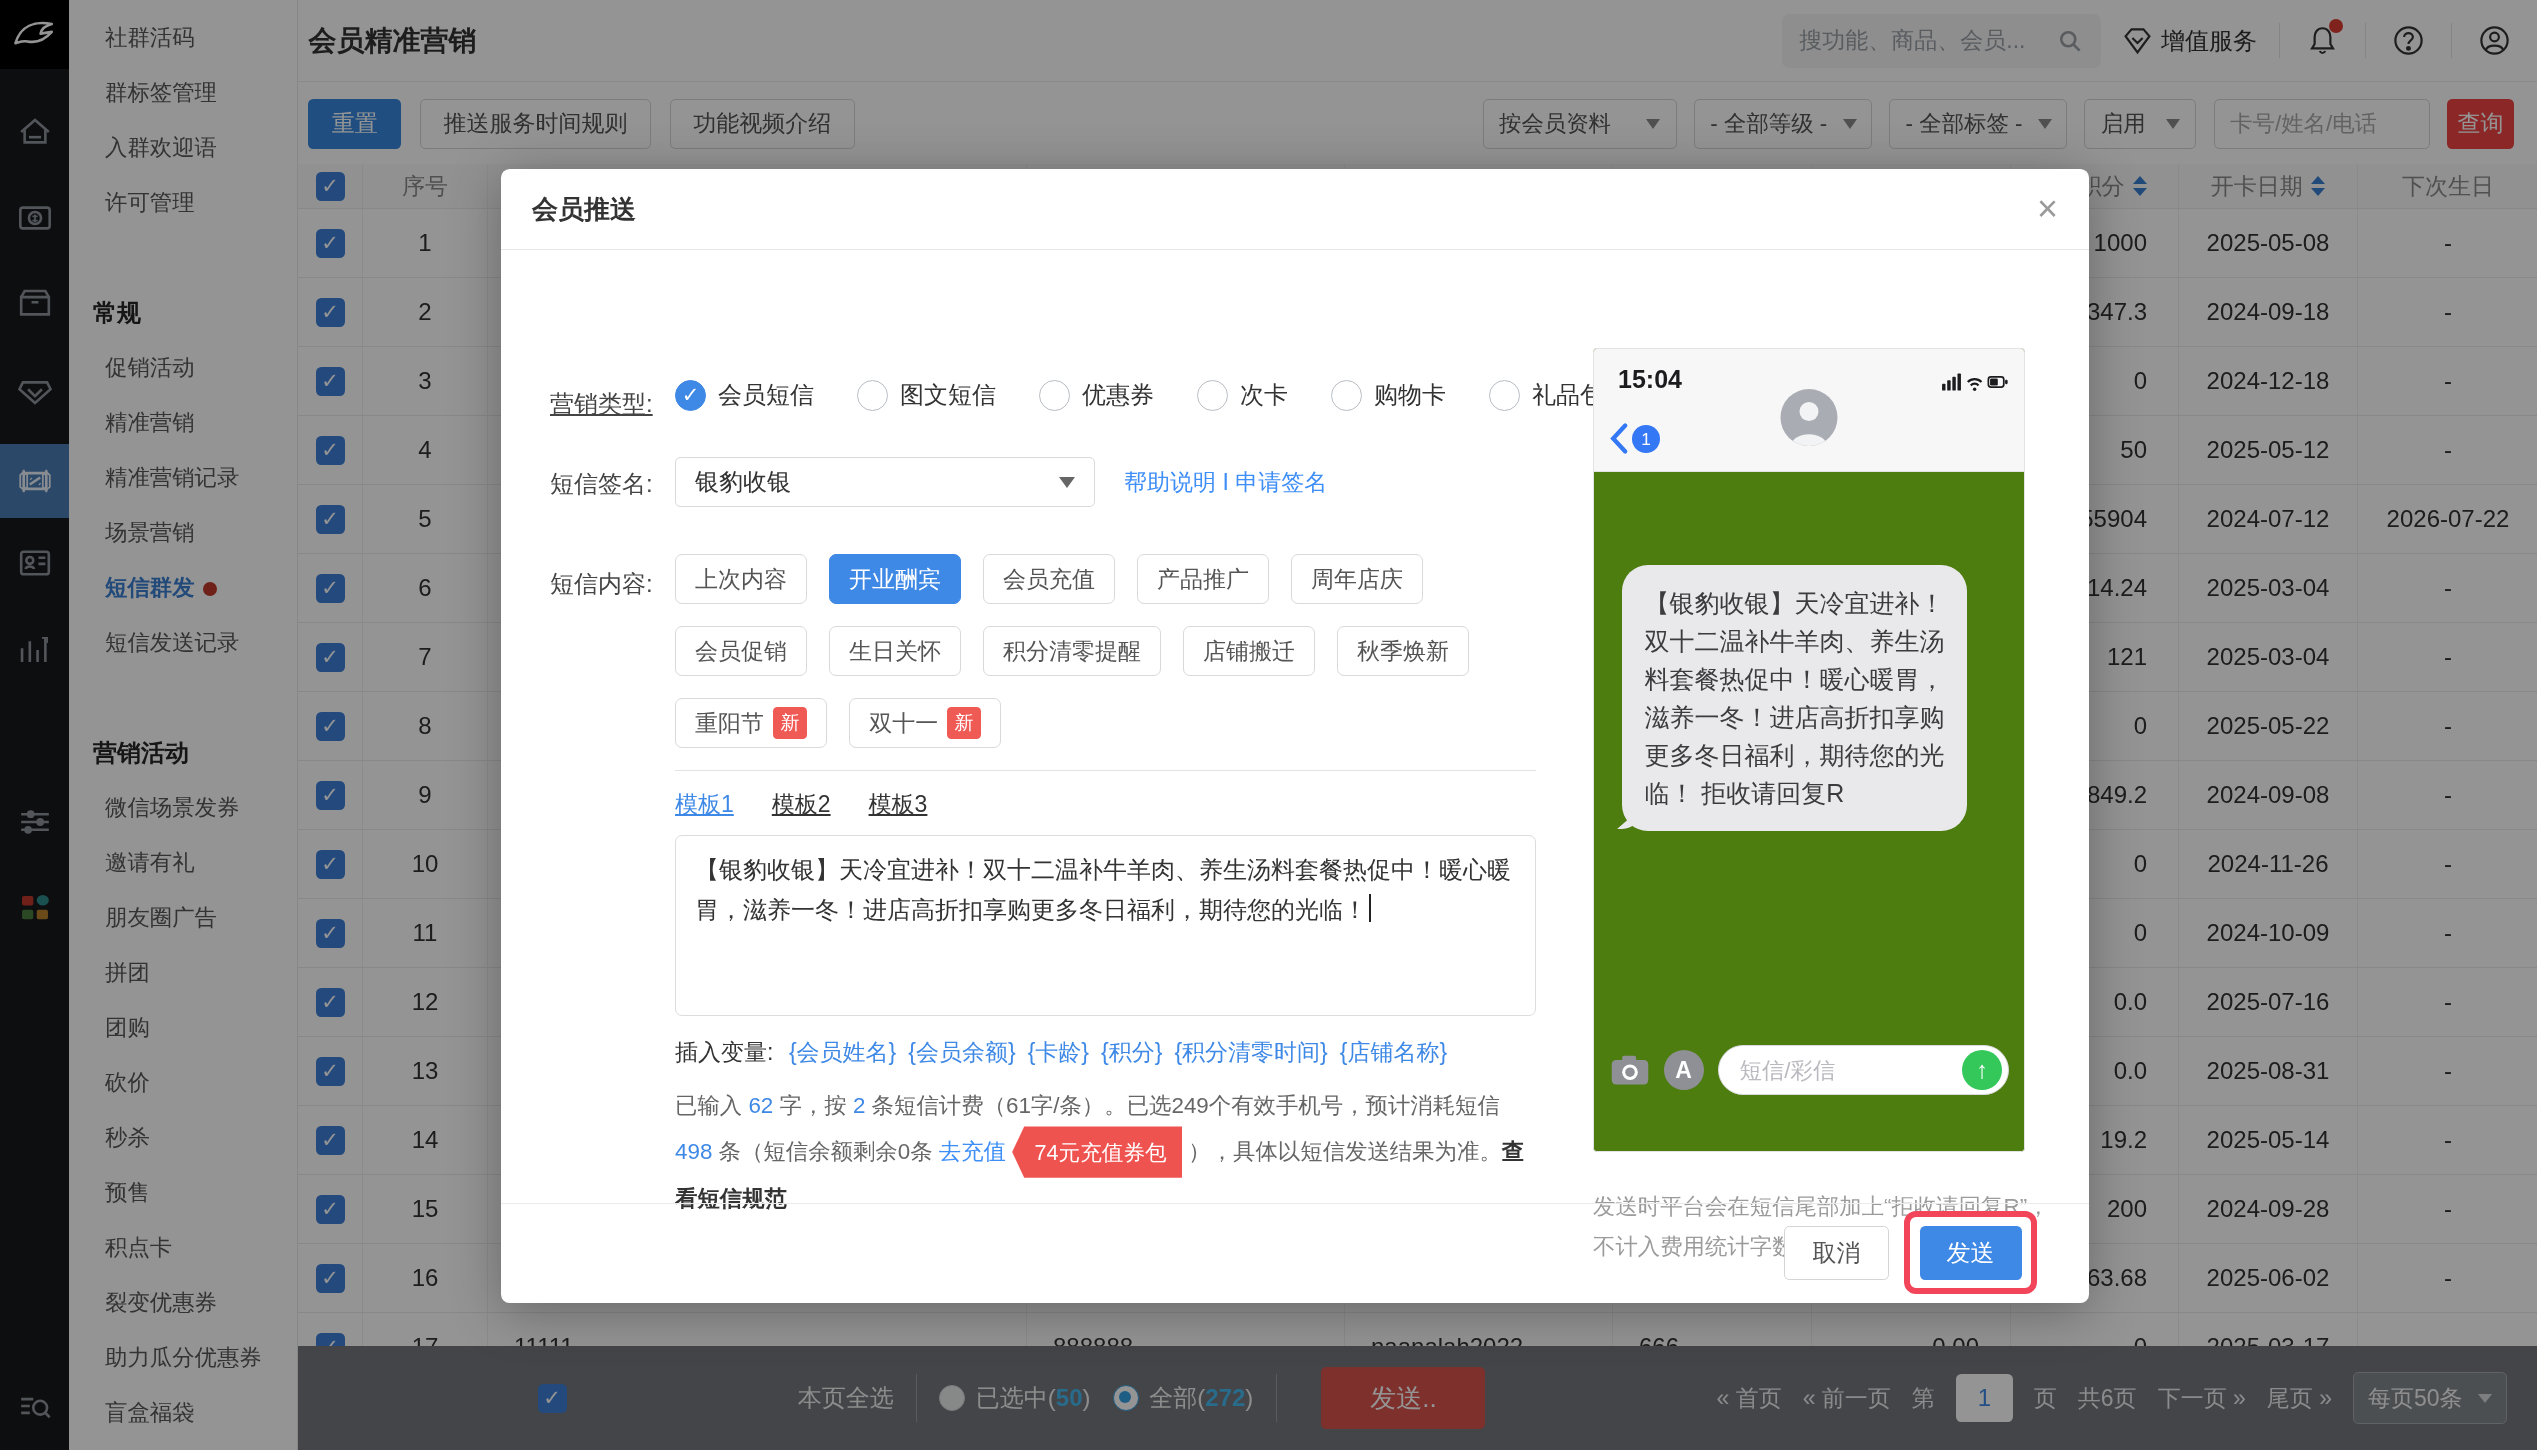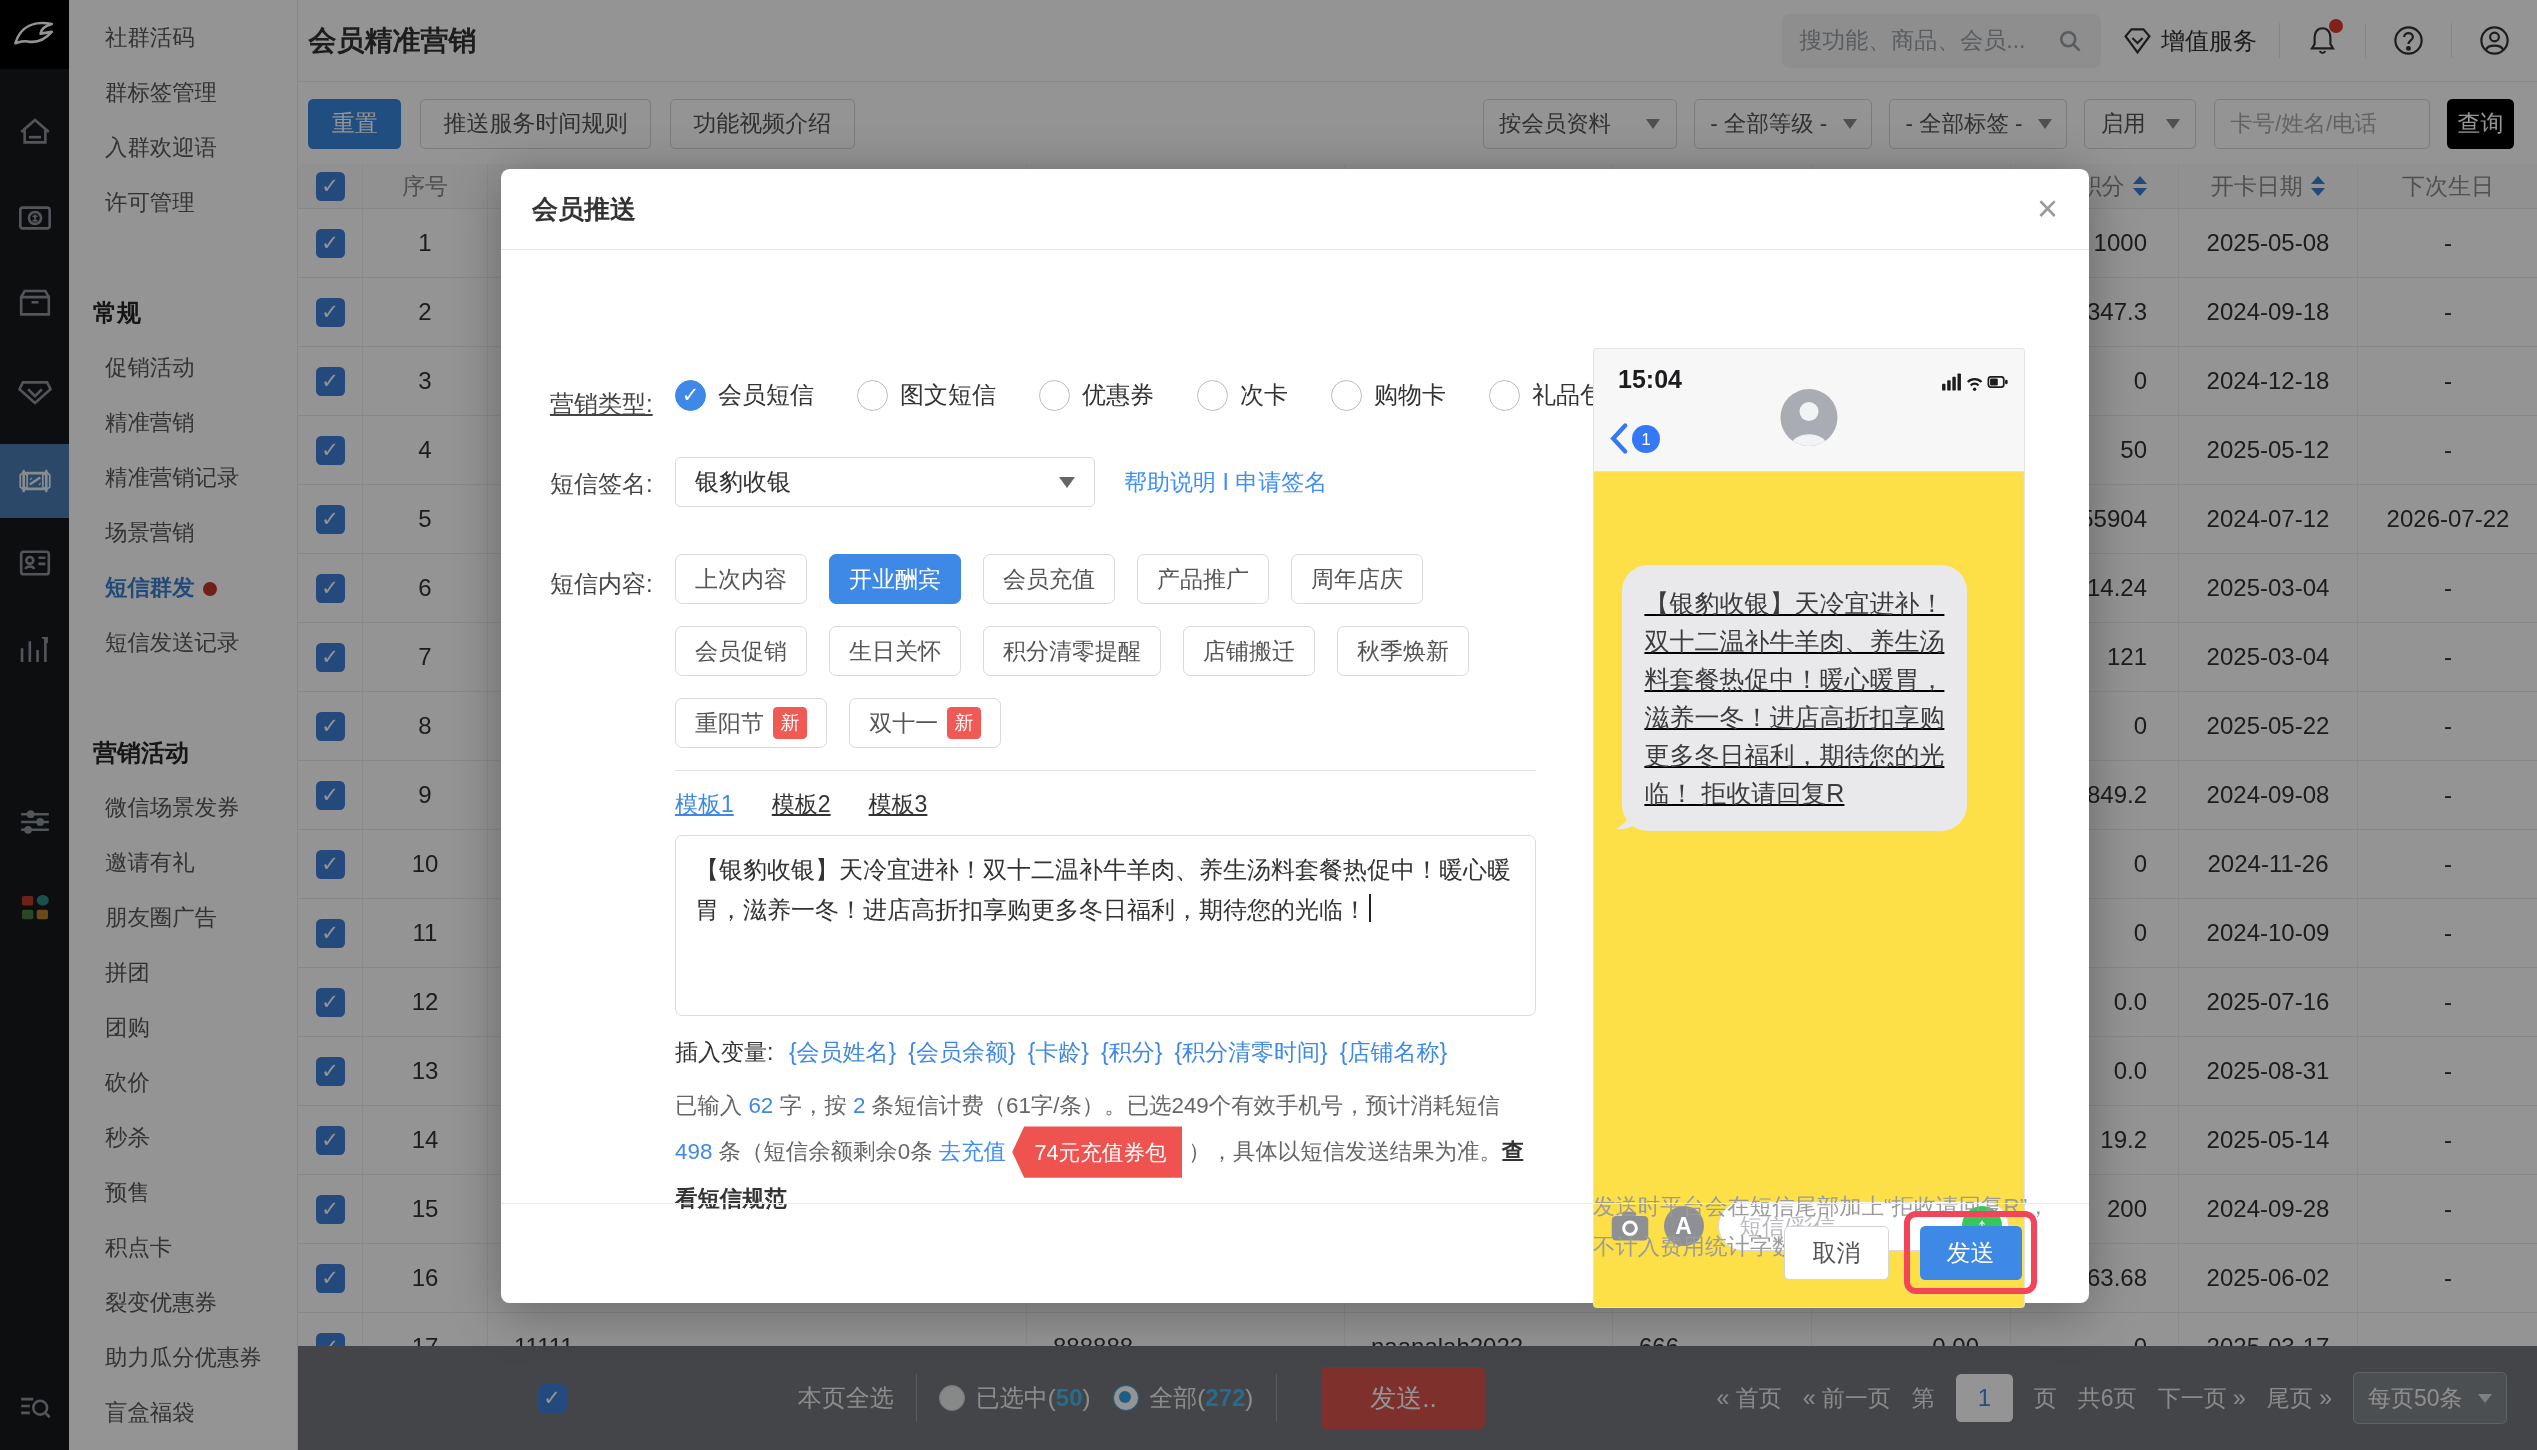--- a/index.html
+++ b/index.html
@@ -37,21 +37,21 @@
   
   .toolbar { position:absolute; left:0; top:83px; right:0; height:81px; display:flex; align-items:center; padding:0 24px 0 10.4px; gap:19px; }
   .btn { height:50px; padding:0 22.4px; border-radius:5.2px; font-size:23px; display:inline-flex; align-items:center; justify-content:center; cursor:pointer; border:0.9px solid transparent; }
   .btn.blue { background:#3887de; color:#fff; }
   .btn.ghost { background:#fff; border-color:#d6d6d6; color:#555; }
   .toolbar-right { margin-left:auto; display:flex; align-items:center; gap:17.3px; }
   .sel { height:50px; border:0.9px solid #d6d6d6; border-radius:5.2px; background:#fff; color:#555; font-size:22.4px; display:inline-flex; align-items:center; padding:0 15.5px; gap:15.5px; cursor:pointer; white-space:nowrap; }
   .sel .caret { width:0; height:0; border-left:7.8px solid transparent; border-right:7.8px solid transparent; border-top:10.4px solid #8b8b8b; margin-left:auto; }
   .sel.w-profile{ width:194px; } .sel.w-level{ width:178px; } .sel.w-tag{ width:178px; } .sel.w-status{ width:112px;align-items:center; }
   .inp { height:50px; width:216px; border:0.9px solid #d6d6d6; border-radius:5.2px; font-size:22.4px; color:#aaa; display:inline-flex; align-items:center; padding:0 15.5px; background:#fff; }
-  .btn.orange { background:#000000; color:#fff; width:67px; padding:0; }
+  .btn.orange { background:#ef4444; color:#fff; width:67px; padding:0; }
 
   
   .table-wrap { position:absolute; left:0; top:164px; right:0; bottom:104px; overflow:hidden; background:#fff; }
   .tr { display:grid; grid-template-columns:65px 125px 539px 318px 268px 199px 199px 168px 179px 180px; align-items:center; height:69px; border-bottom:0.9px solid #ebebeb; }
   .tr > div { height:100%; display:flex; align-items:center; border-right:0.9px solid #f0f0f0; font-size:24px; color:#333; overflow:hidden; }
   .tr > div:last-child { border-right:none; }
   .thead { height:45px; background:#fafafa; }
   .thead > div { color:#8a8a8a; font-size:23px; }
   .c-center { justify-content:center; }
   .c-right { justify-content:flex-end; padding-right:31px; }
@@ -115,21 +115,21 @@
   .vars-row { display:flex; flex-wrap:wrap; align-items:center; gap:12px; margin-top:21px; font-size:23px; }
   .vars-label { color:#333; margin-right:3.5px; }
   .var { color:#3e88e6; cursor:pointer; }
   .stats { width:867px; margin-top:17.3px; font-size:22.4px; color:#666; line-height:41px; }
   .stats .n { color:#3e88e6; }
   .stats .link { color:#3e8ef7; cursor:pointer; }
   .coupon { display:inline-block; background:#ef5350; color:#fff; font-size:21.6px; padding:5.2px 15.5px 5.2px 22.4px; clip-path:polygon(0 50%,12px 0,100% 0,100% 100%,12px 100%); cursor:pointer; }
   .stats .rules { color:#333; font-weight:bold; cursor:pointer; }
 
   
-  .phone { position:absolute; left:1092px; top:98px; width:432px; height:960px; border:0.9px solid #e3e3e6; border-radius:3.5px; background:#fde047; overflow:hidden;text-decoration:underline; }
+  .phone { position:absolute; left:1092px; top:98px; width:432px; height:804px; border:0.9px solid #e3e3e6; border-radius:3.5px; background:#4d7c0f; overflow:hidden; }
   .ph-head { position:relative; height:123px; background:#f7f7f8; border-bottom:0.9px solid #e2e2e4; }
   .ph-time { position:absolute; left:24px; top:15.5px; font-size:25px; font-weight:bold; color:#1c1c1e; }
   .ph-status { position:absolute; right:15.5px; top:21px; }
   .ph-back { position:absolute; left:14px; top:73px; }
   .ph-badge { position:absolute; left:38px; top:76px; width:28px; height:28px; border-radius:50%; background:#3478f6; color:#fff; font-size:17.3px; display:flex; align-items:center; justify-content:center; }
   .ph-avatar { position:absolute; left:50%; top:40px; transform:translateX(-50%); width:57px; height:57px; border-radius:50%; background:#a9adb3; display:flex; align-items:flex-end; justify-content:center; overflow:hidden; }
   .bubble { position:relative; margin:93px 0 0 28px; width:345px; background:#e9e9eb; border-radius:26px; padding:19px 22.4px; font-size:25px; line-height:38px; color:#3c3c3e; }
   .bubble::after { content:""; position:absolute; left:-5.2px; bottom:1.7px; width:24px; height:21px; background:#e9e9eb; border-bottom-right-radius:19px; clip-path:polygon(0 100%,100% 0,100% 100%); }
   .ph-inputbar { position:absolute; left:0; right:0; bottom:48px; height:66px; display:flex; align-items:center; gap:14px; padding:0 15.5px; }
   .pill { flex:1; height:50px; border:0.9px solid #d9d9de; border-radius:862px; display:flex; align-items:center; padding:0 5.2px 0 21px; color:#b9b9c0; font-size:22.4px; background:#fff; }

